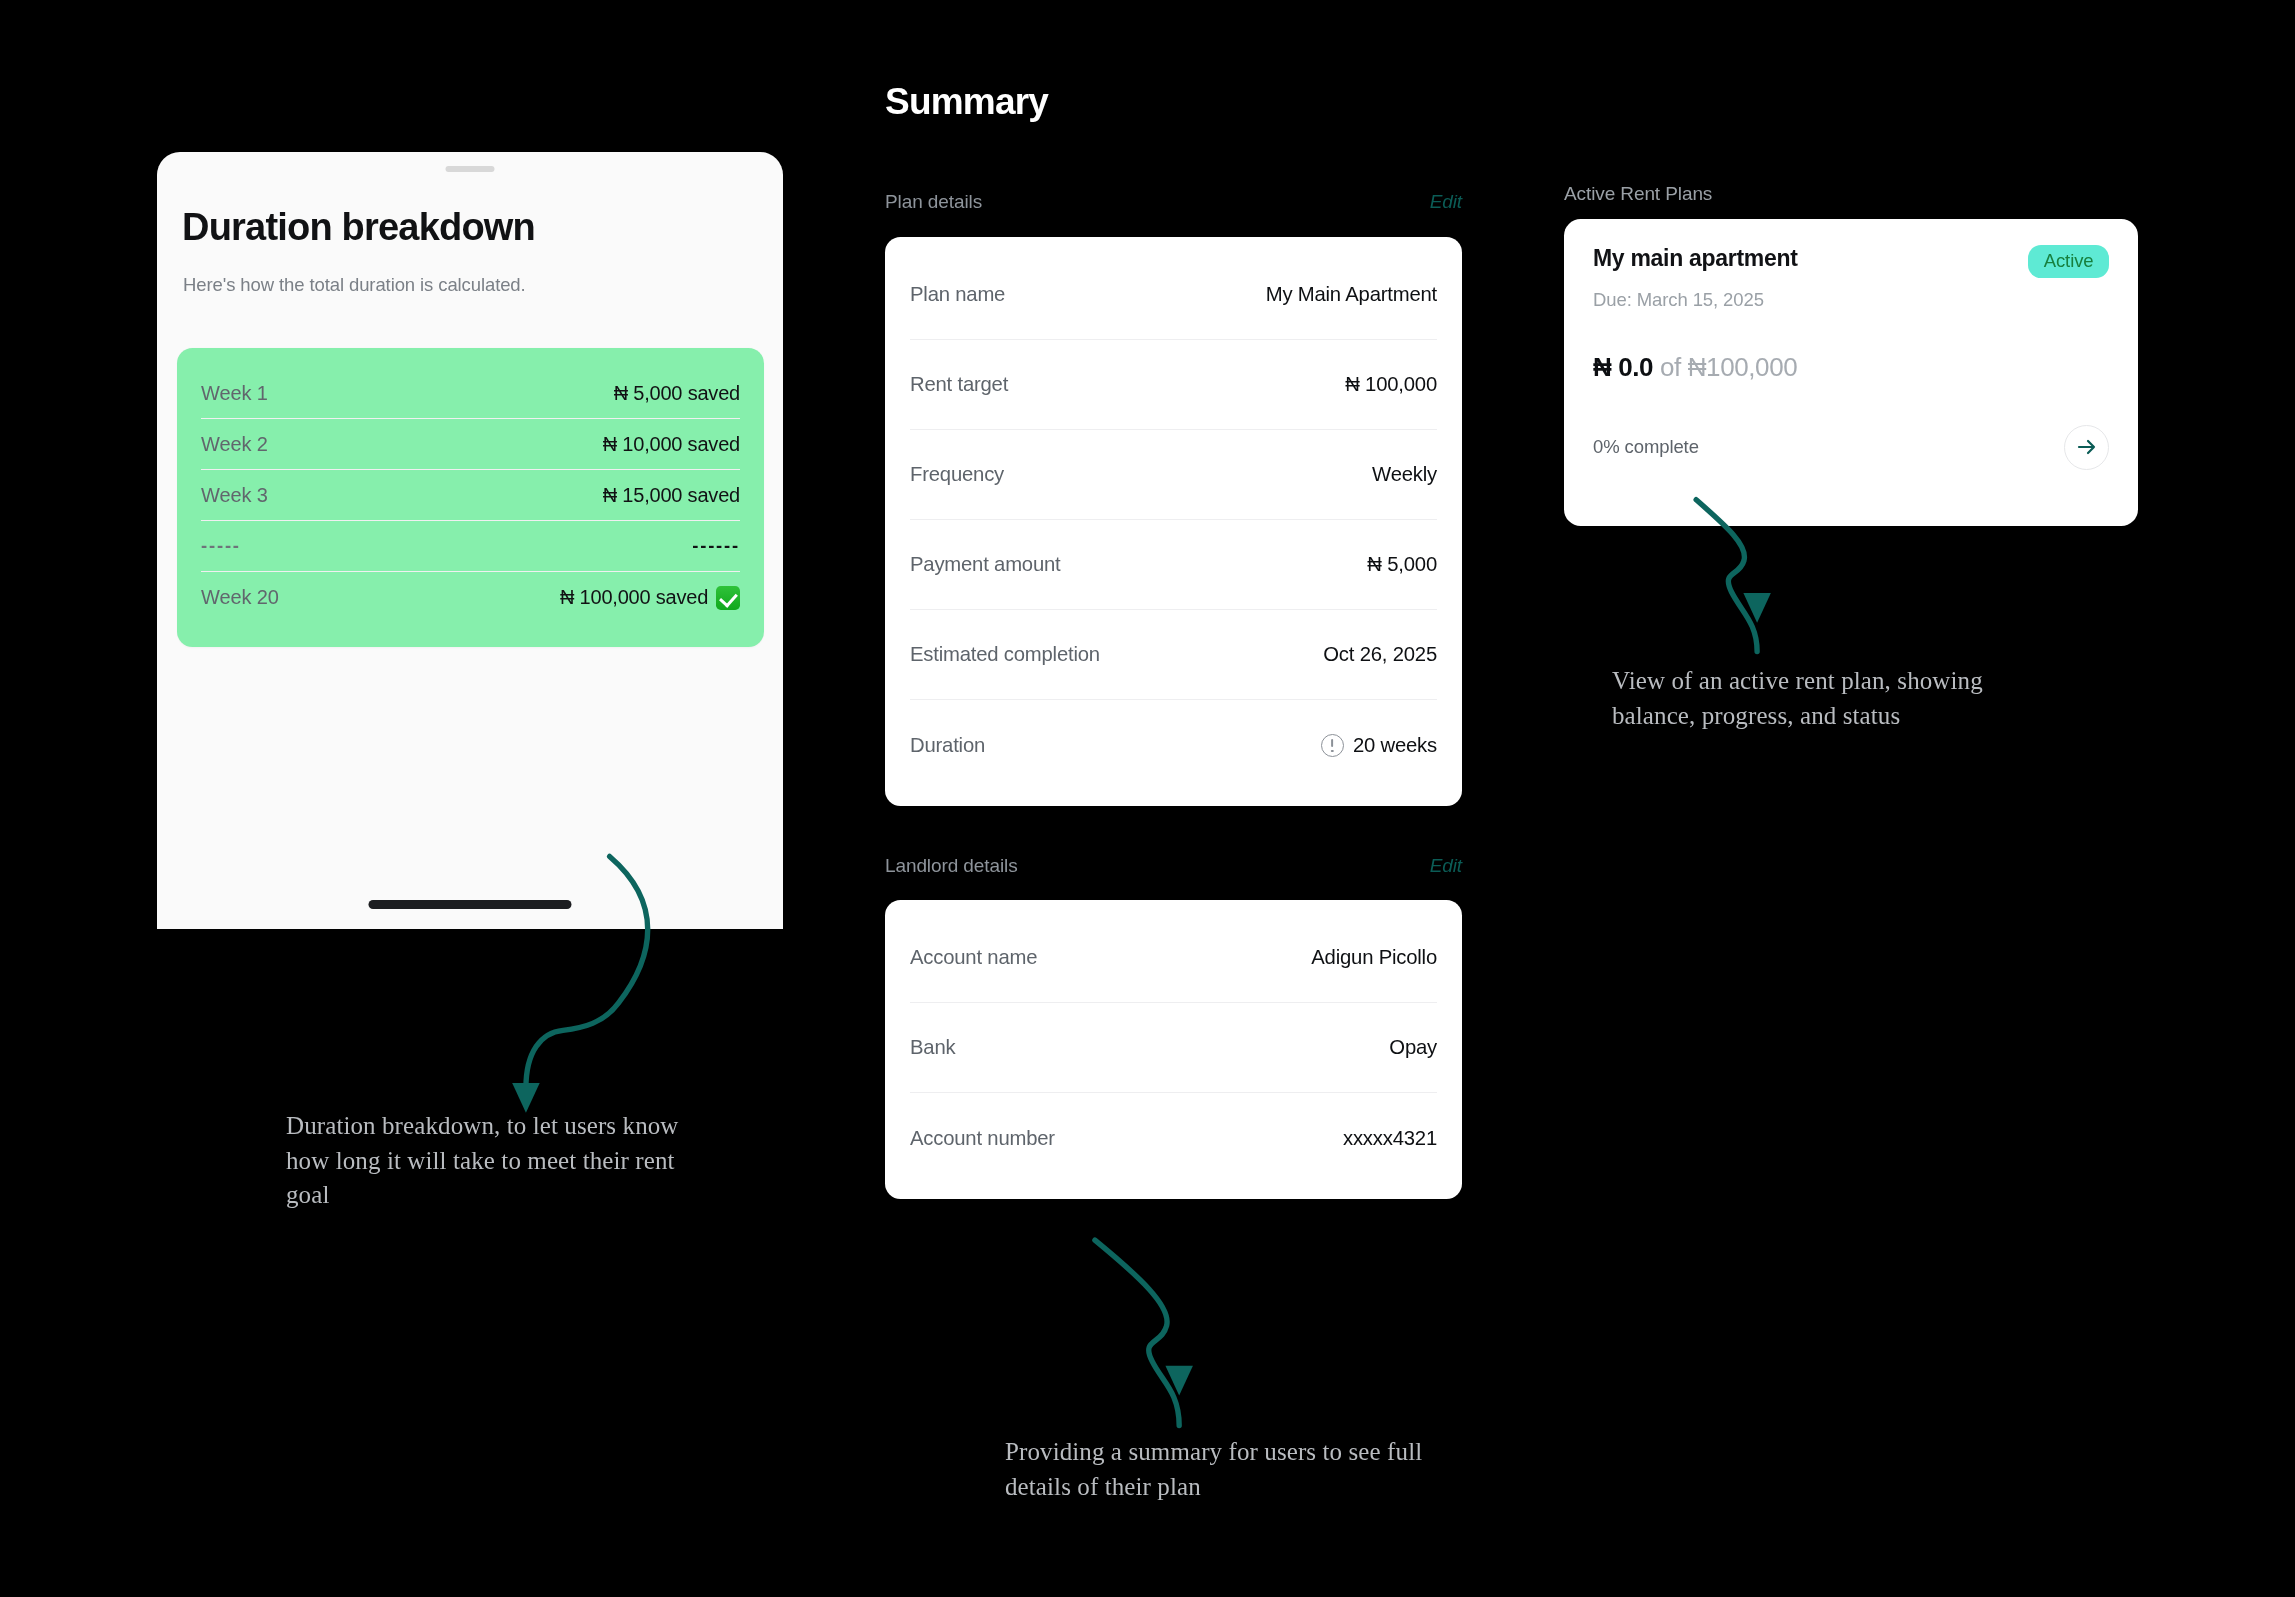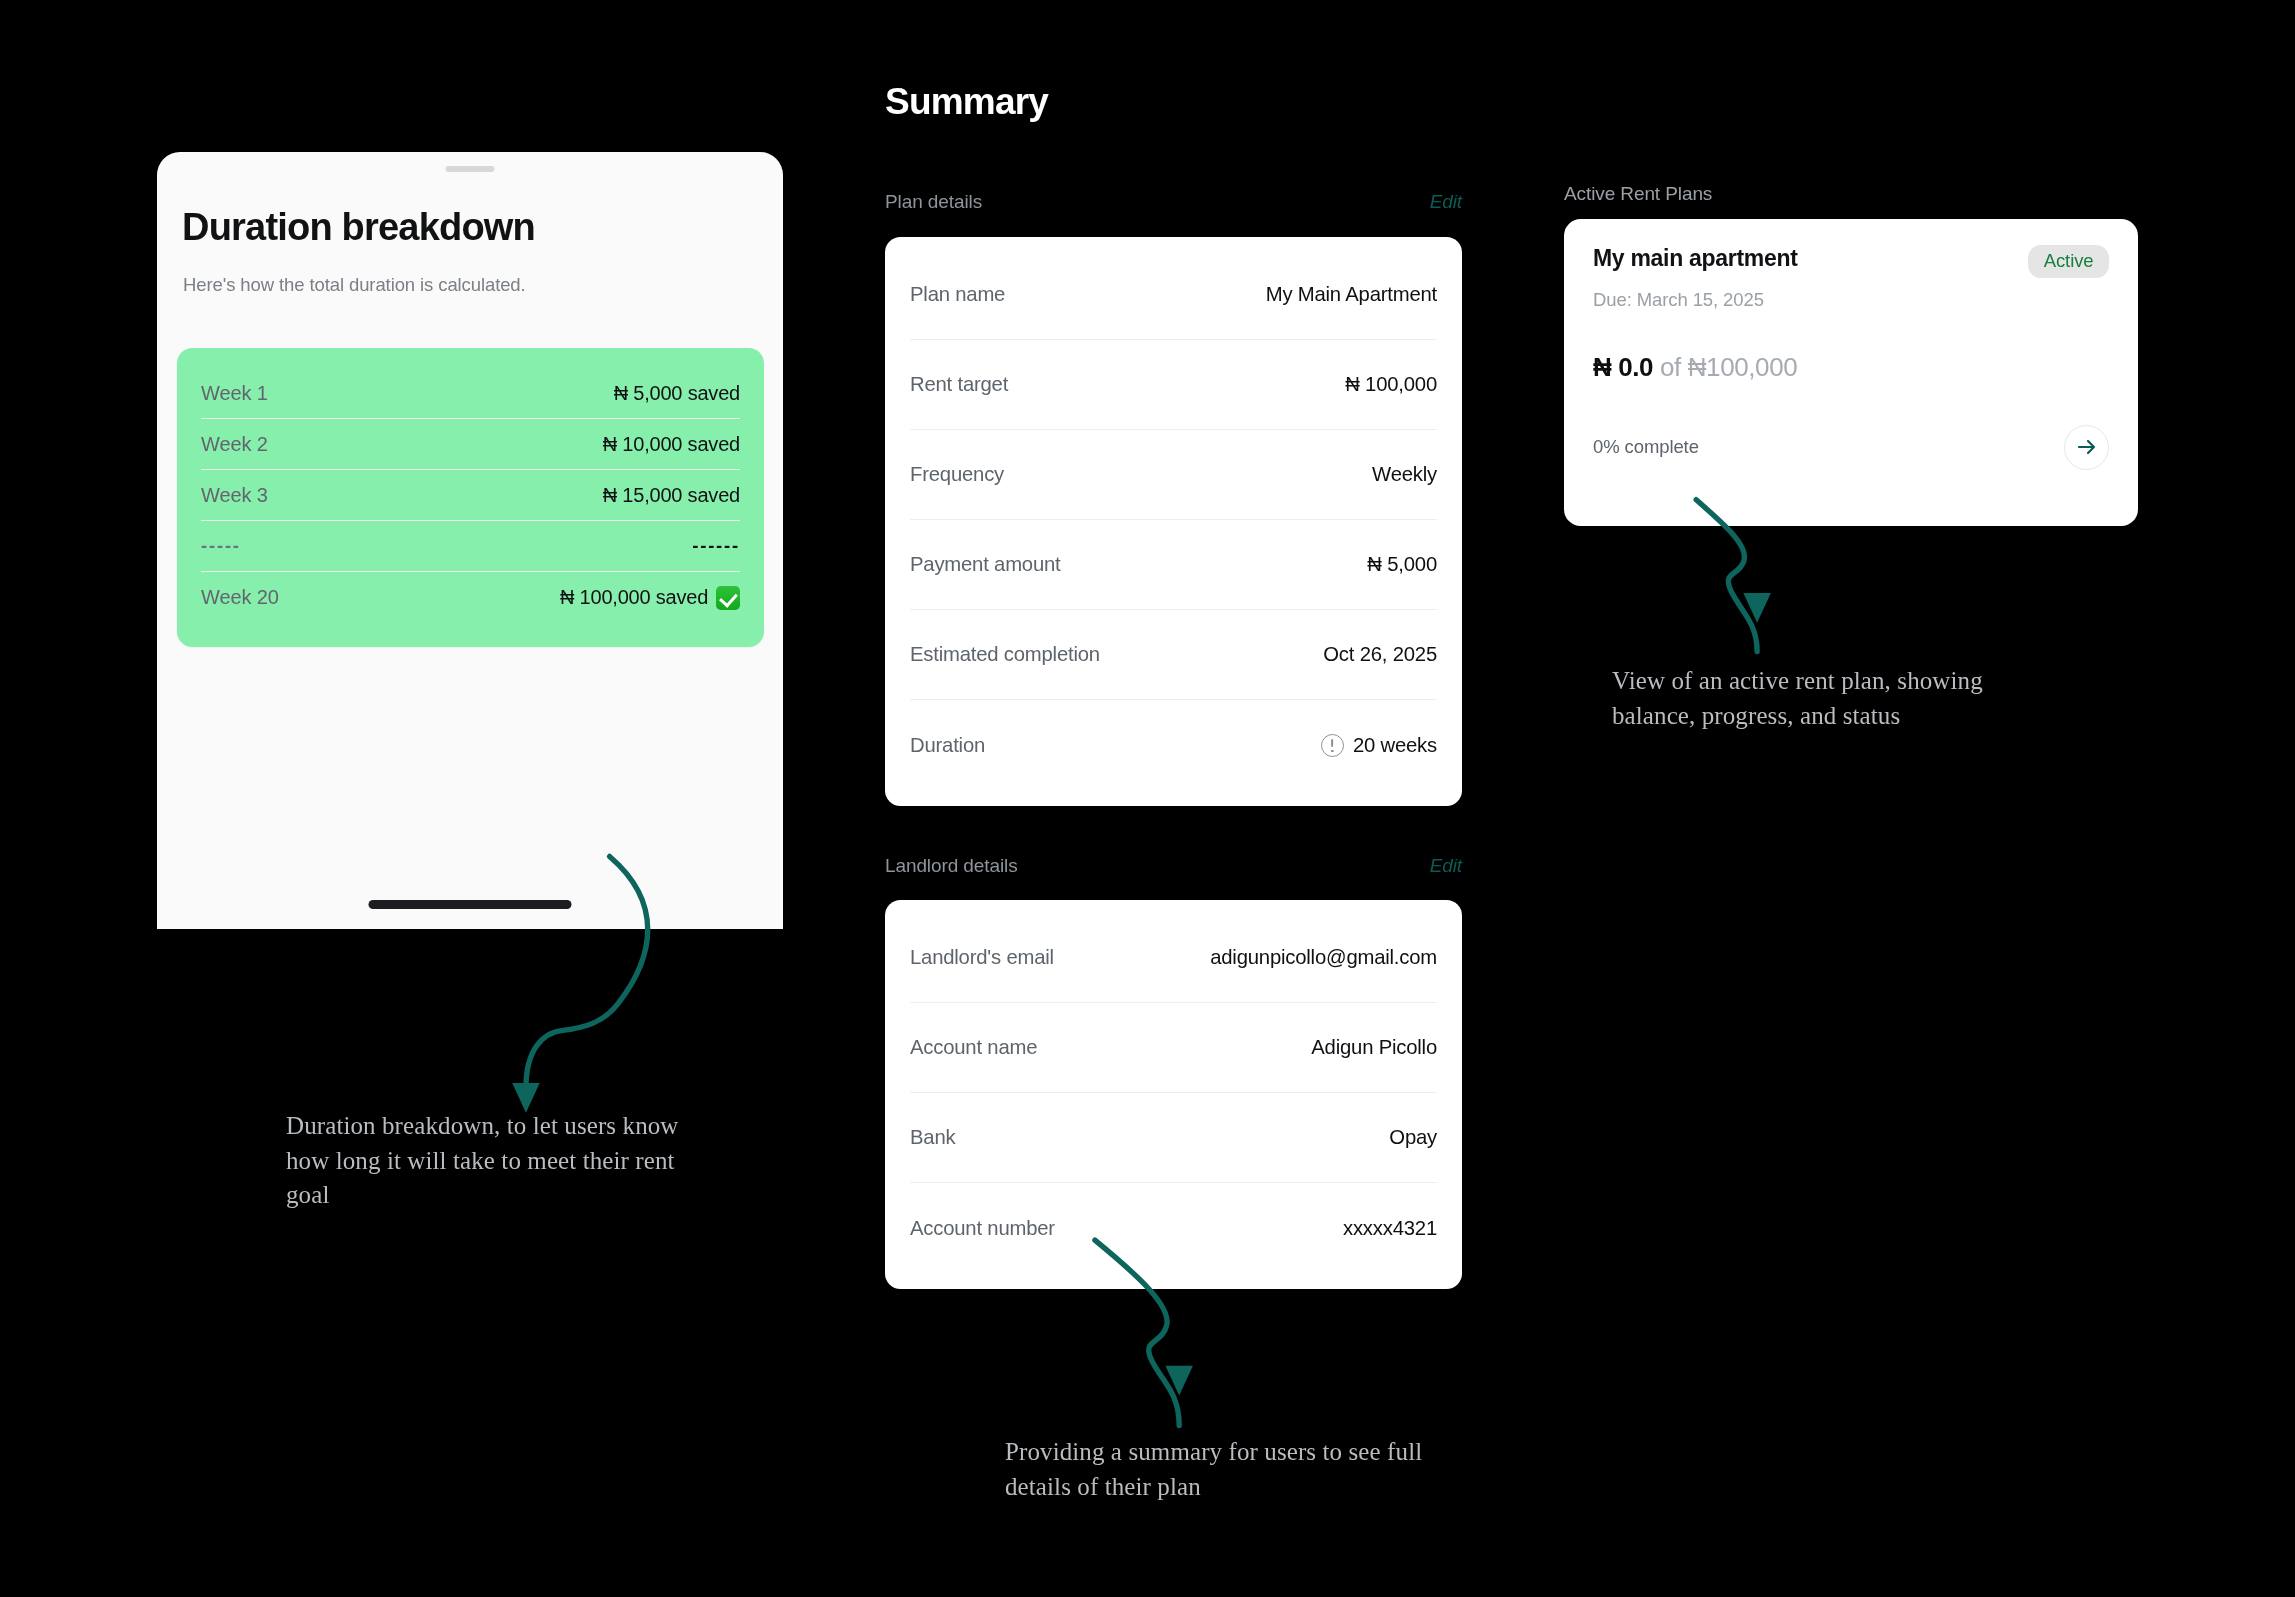--- a/index.html
+++ b/index.html
@@ -116,21 +116,21 @@
   }
   .arp-card {
     position: absolute; left: 1564px; top: 219px;
     width: 574px; height: 307px;
     background: #ffffff; border-radius: 16.7px;
     padding: 26px 29px;
   }
   .arp-top { display: flex; align-items: flex-start; justify-content: space-between; }
   .arp-name { font-size: 23px; font-weight: 700; color: #111215; letter-spacing: -0.3px; }
   .arp-badge {
-    font-size: 18.5px; color: #17803e; background: #e5e5e5;
+    font-size: 18.5px; color: #17803e; background: #5eead4;
     border-radius: 13px; padding: 5.4px 15.5px; letter-spacing: -0.1px;
   }
   .arp-due { margin-top: 10.8px; font-size: 18.5px; color: #9aa0a6; letter-spacing: -0.1px; }
   .arp-amount { margin-top: 41px; font-size: 26px; letter-spacing: -0.4px; }
   .arp-amount .amt { color: #0d0f12; font-weight: 700; }
   .arp-amount .of { color: #a6abb1; font-weight: 400; }
   .arp-bottom {
     margin-top: 42px; display: flex; align-items: center; justify-content: space-between;
   }
   .arp-progress { font-size: 18.5px; color: #5d636a; letter-spacing: -0.1px; }
@@ -244,24 +244,20 @@
       </span>
     </div>
   </div>
 
   <div class="section-head" id="landlord-head">
     <span class="sh-label">Landlord details</span>
     <span class="sh-edit">Edit</span>
   </div>
 
   <div class="detail-card" id="landlord-card">
-    <div class="dt-row">
-      <span class="dt-label">Landlord's email</span>
-      <span class="dt-value">adigunpicollo@gmail.com</span>
-    </div>
     <div class="dt-row">
       <span class="dt-label">Account name</span>
       <span class="dt-value">Adigun Picollo</span>
     </div>
     <div class="dt-row">
       <span class="dt-label">Bank</span>
       <span class="dt-value">Opay</span>
     </div>
     <div class="dt-row">
       <span class="dt-label">Account number</span>

